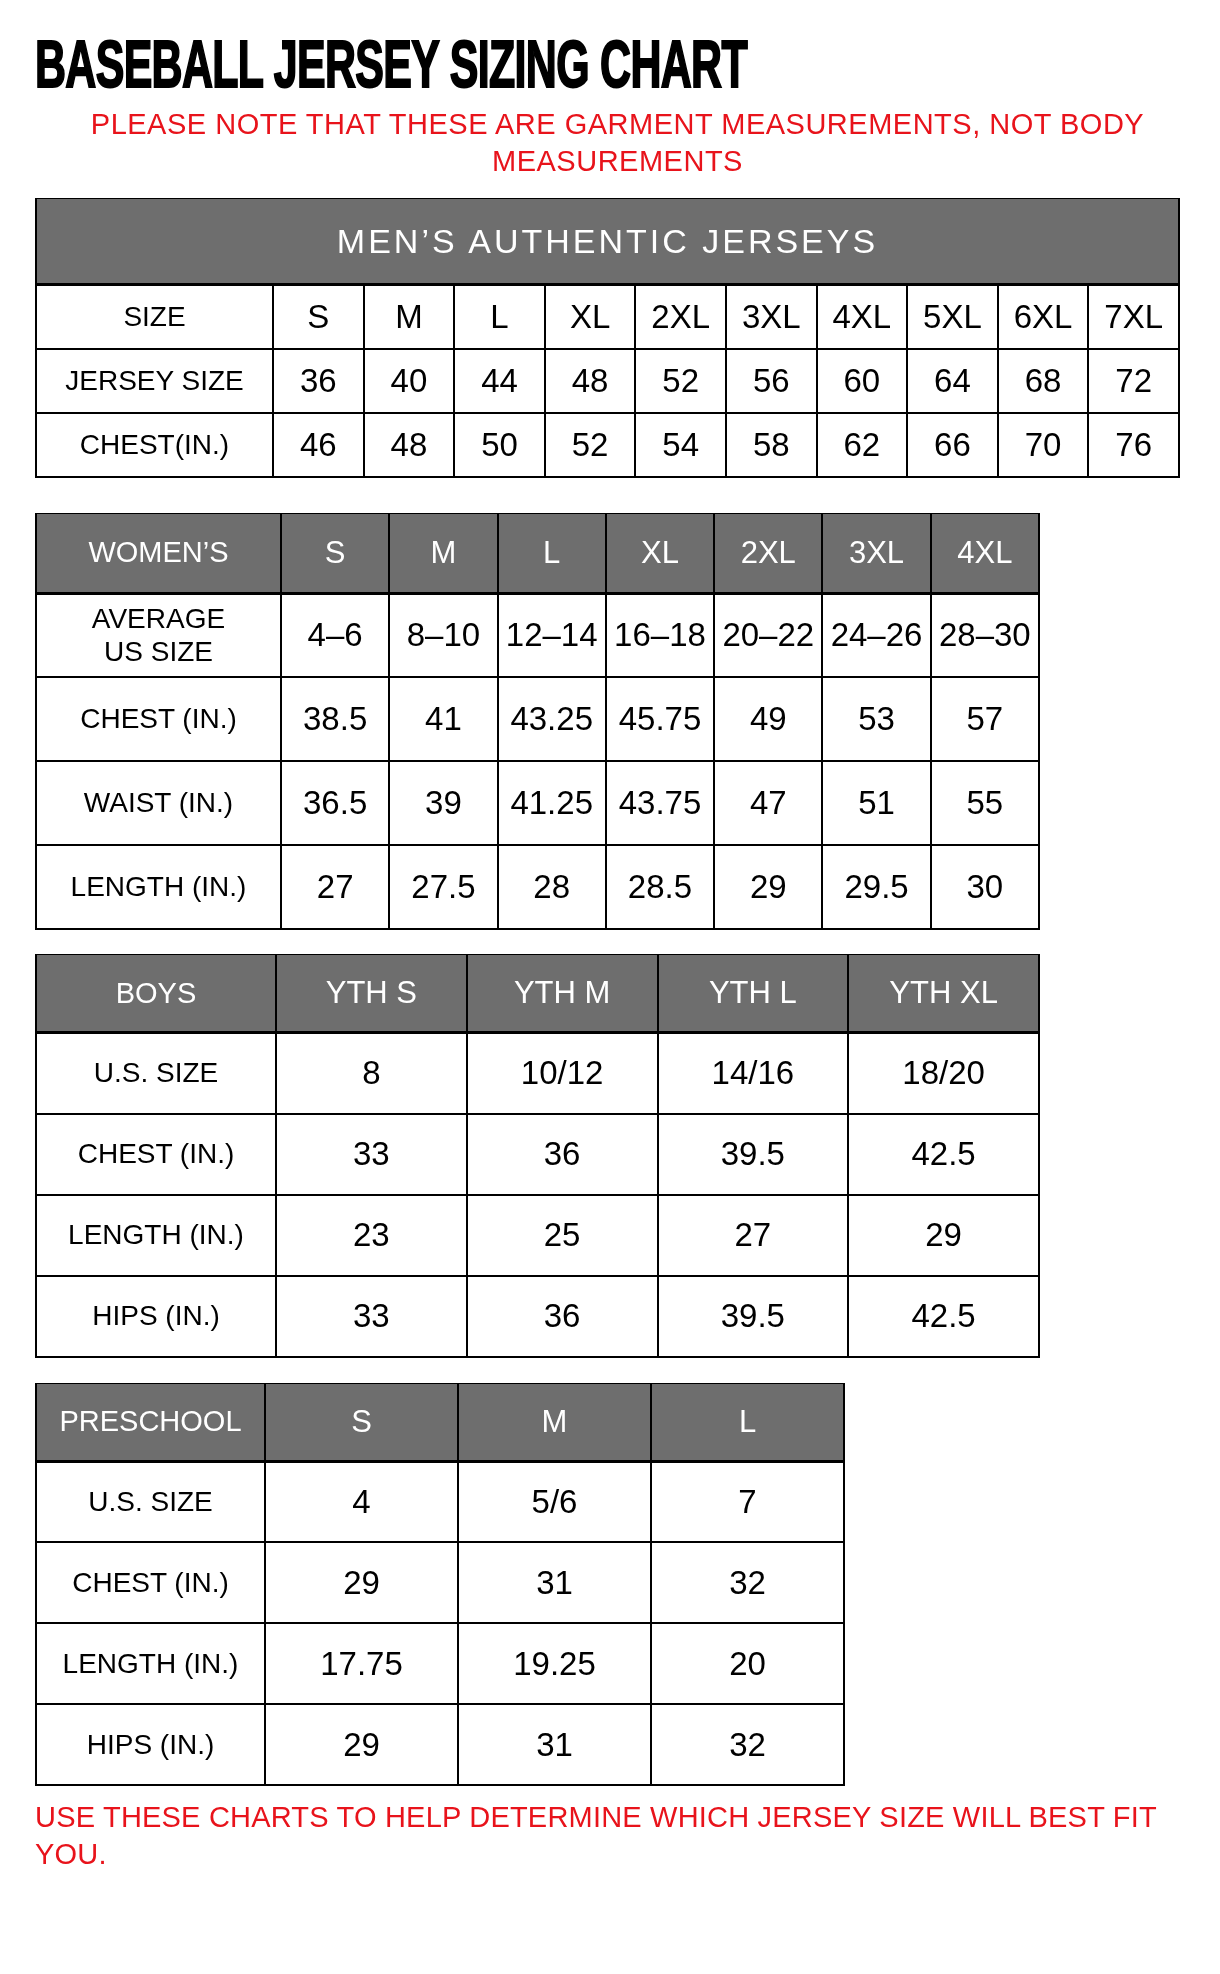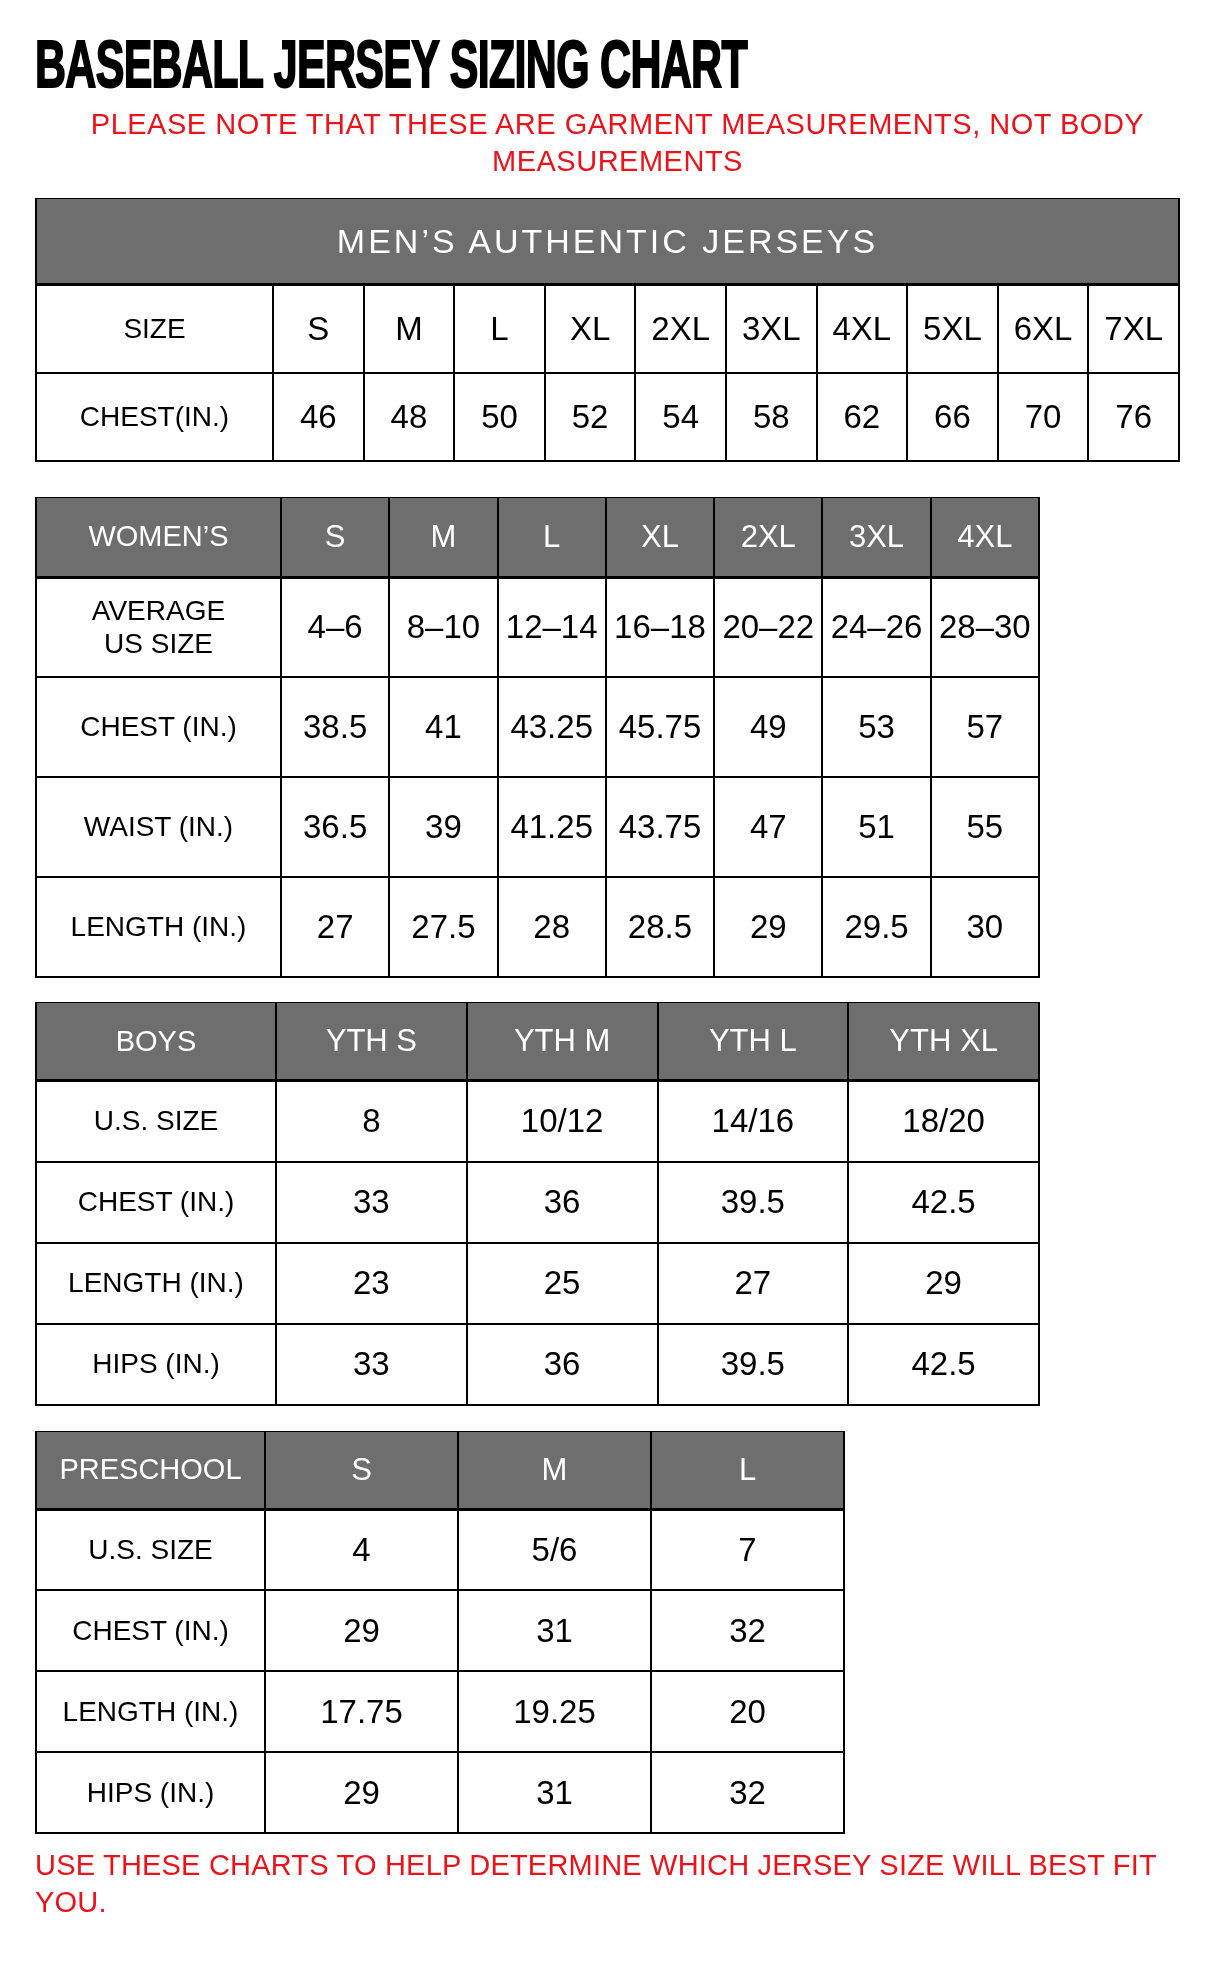--- a/index.html
+++ b/index.html
@@ -39,26 +39,26 @@
     background:var(--header-gray,#6e6e6e);
     color:#fff; border-bottom-width:3px; border-top-width:1px;
   }
   .ghead td { font-size:31px; }
   .ghead td.rowlabel { font-size:29px; }
   td.banner { font-size:34px; letter-spacing:3px;text-align:center; }
 
   .mens      { width:1145px; margin-top:18px; }
   .mens      .col-label { width:237px; }
   .mens      .banner-row { height:86px; }
-  .mens      tbody[data-rows] tr { height:88px; }
+  .mens      tbody[data-rows] tr { height:64px; }
 
   .womens    { width:1005px; margin-top:35px; }
   .womens    .col-label { width:245px; }
   .womens    .ghead { height:80px; }
-  .womens    tbody[data-rows] tr { height:100px; }
+  .womens    tbody[data-rows] tr { height:84px; }
 
   .boys      { width:1005px; margin-top:24px;border-radius:30px; }
   .boys      .col-label { width:240px; }
   .boys      .ghead { height:78px; }
   .boys      tbody[data-rows] tr { height:81px; }
 
   .preschool { width:810px; margin-top:25px; }
   .preschool .col-label { width:229px; }
   .preschool .ghead { height:78px; }
   .preschool tbody[data-rows] tr { height:81px; }
@@ -91,20 +91,33 @@
           <td>L</td>
           <td>XL</td>
           <td>2XL</td>
           <td>3XL</td>
           <td>4XL</td>
           <td>5XL</td>
           <td>6XL</td>
           <td>7XL</td>
         </tr>
         <tr>
+          <td class="rowlabel">JERSEY SIZE</td>
+          <td>36</td>
+          <td>40</td>
+          <td>44</td>
+          <td>48</td>
+          <td>52</td>
+          <td>56</td>
+          <td>60</td>
+          <td>64</td>
+          <td>68</td>
+          <td>72</td>
+        </tr>
+        <tr>
           <td class="rowlabel">CHEST(IN.)</td>
           <td>46</td>
           <td>48</td>
           <td>50</td>
           <td>52</td>
           <td>54</td>
           <td>58</td>
           <td>62</td>
           <td>66</td>
           <td>70</td>

